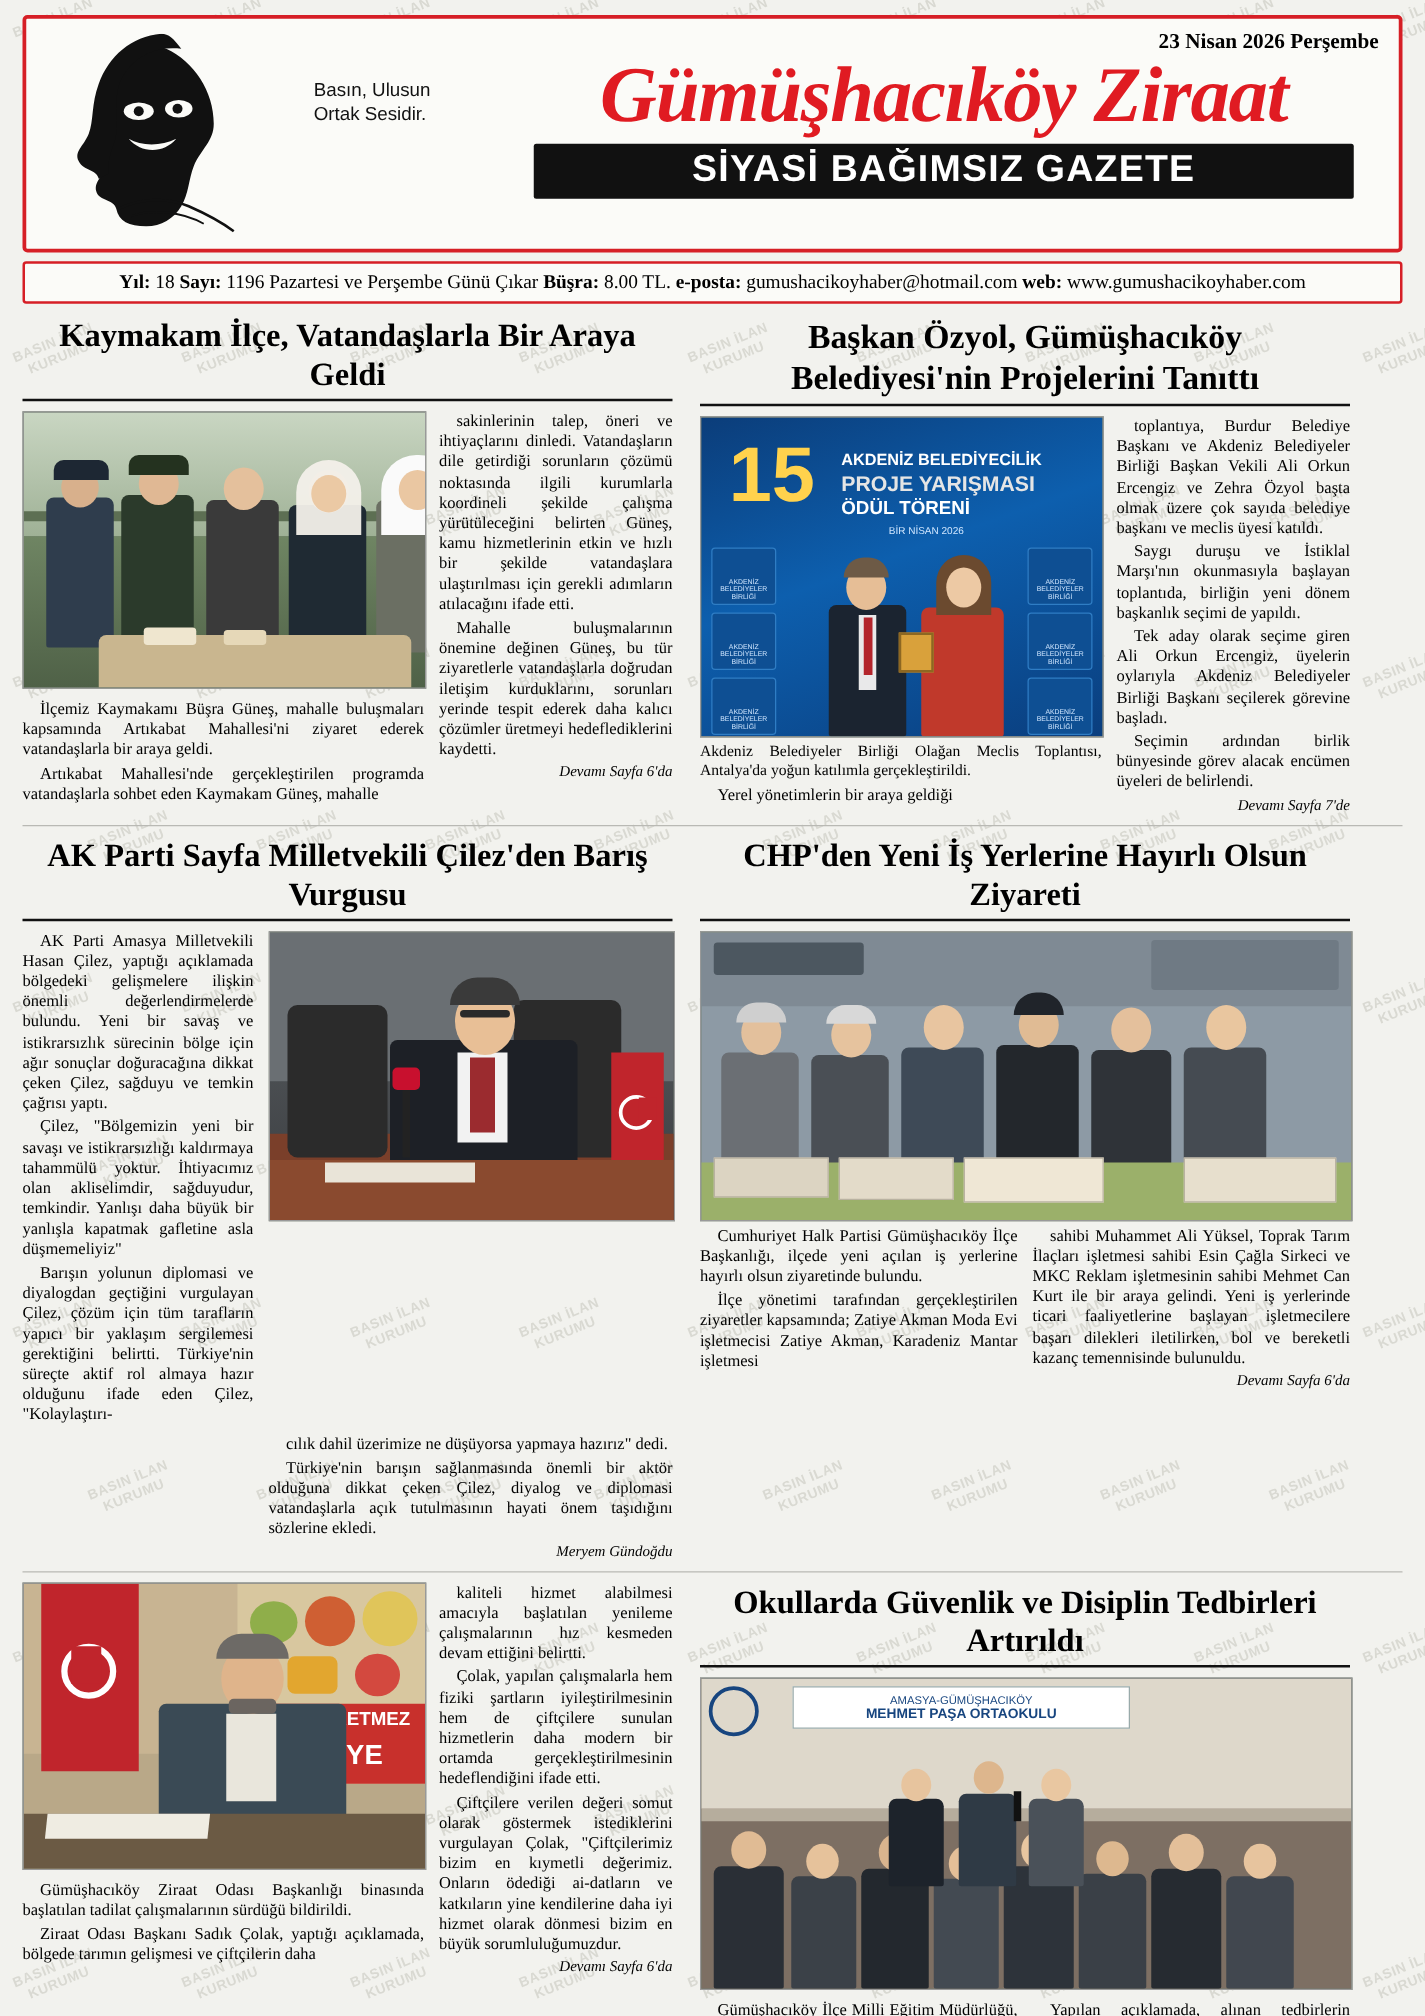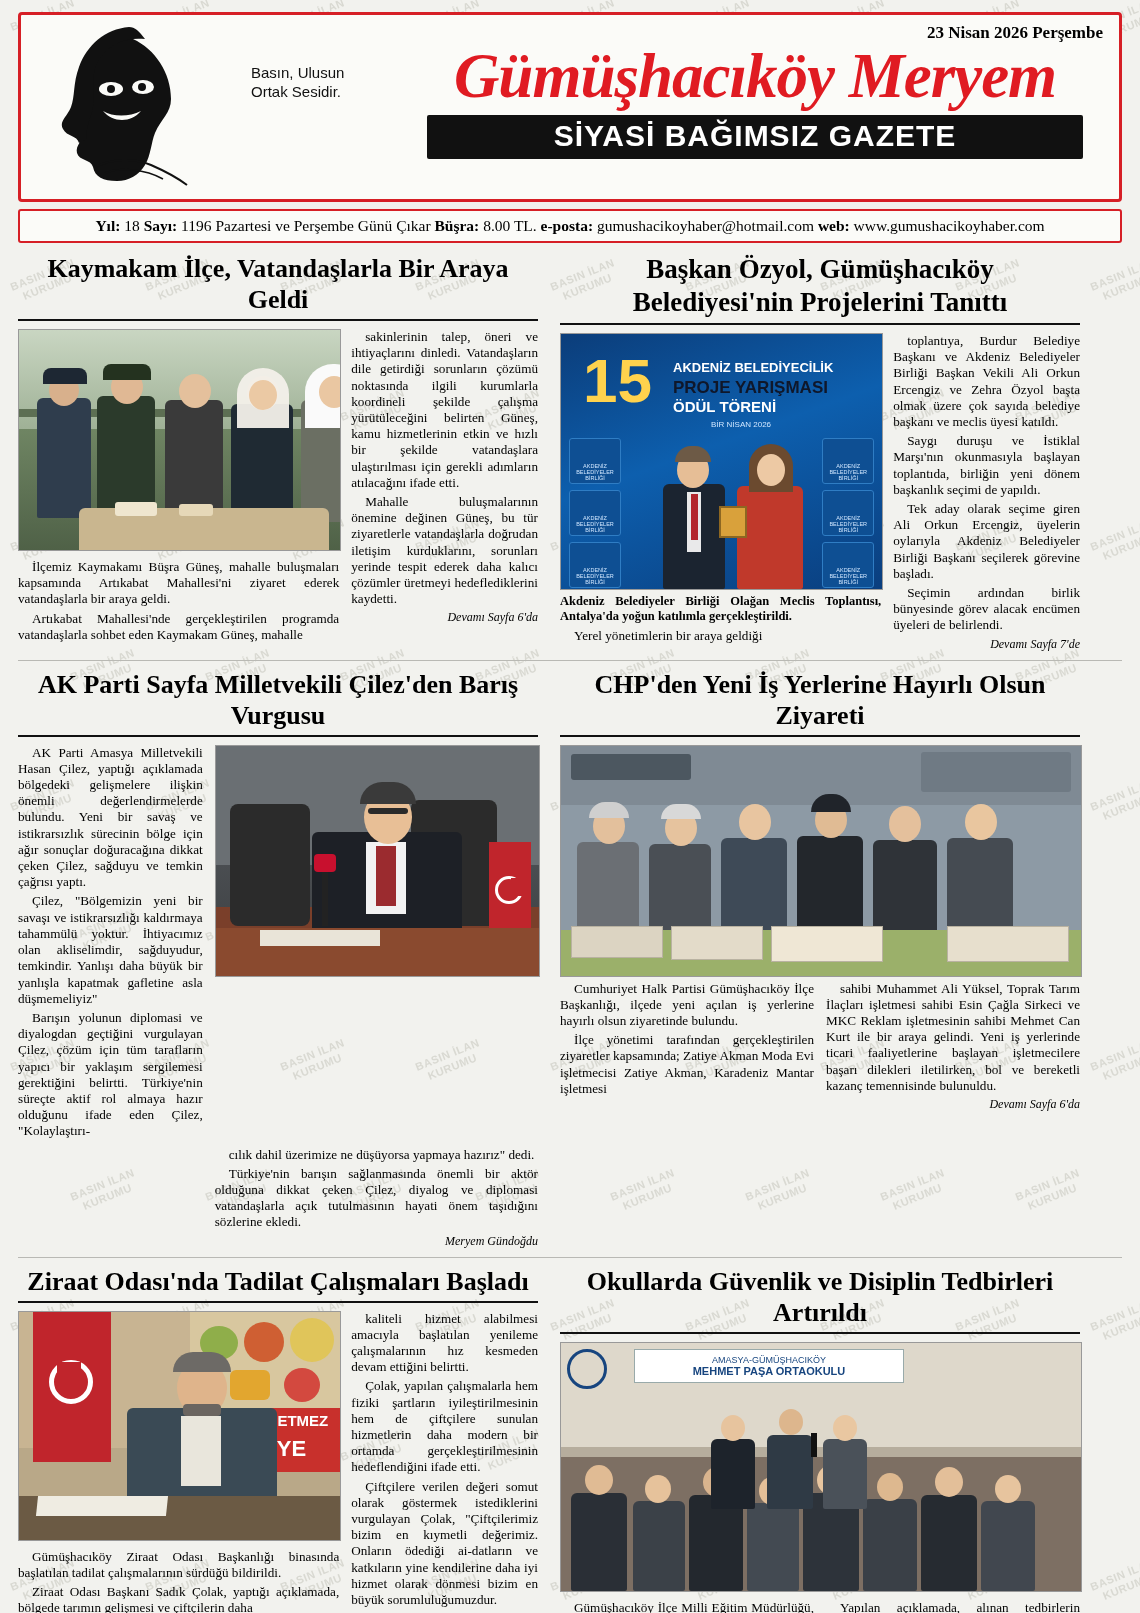--- a/index.html
+++ b/index.html
@@ -107,21 +107,20 @@
     background:#6b7b6a;
     position:relative;
     overflow:hidden;
     border:1px solid #999;
   }
   .cap{
     font-size:12.5px;
     line-height:15px;
     text-align:justify;
     margin-top:4px;
-    font-weight:bold;
   }
   .body-cols{display:flex;gap:12px;}
   .bcol{flex:1;}
   p.t{
     font-size:13.2px;
     line-height:16.2px;
     text-align:justify;
     margin:0 0 3px 0;
     text-indent:14px;
     hyphens:auto;
@@ -139,21 +138,21 @@
   .banner{
     position:absolute;left:0;right:0;top:0;bottom:0;
     background:linear-gradient(160deg,#0b3d7a 0%,#0d5fae 45%,#0a3e7e 100%);
   }
   .ten{
     position:absolute;left:22px;top:18px;
     font-family:"Liberation Sans",sans-serif;
     font-weight:bold;font-size:62px;color:#ffd24d;line-height:58px;
   }
   .bn-t1{position:absolute;left:112px;top:26px;color:#fff;font-family:"Liberation Sans",sans-serif;font-weight:bold;font-size:13px;}
-  .bn-t2{position:absolute;left:112px;top:44px;color:#0f172a;font-family:"Liberation Sans",sans-serif;font-weight:bold;font-size:17px;}
+  .bn-t2{position:absolute;left:112px;top:44px;color:#e5e5e5;font-family:"Liberation Sans",sans-serif;font-weight:bold;font-size:17px;}
   .bn-t3{position:absolute;left:112px;top:64px;color:#fff;font-family:"Liberation Sans",sans-serif;font-weight:bold;font-size:15px;}
   .bn-t4{position:absolute;left:150px;top:86px;color:#cfe6ff;font-family:"Liberation Sans",sans-serif;font-size:8px;}
   .logo-chip{
     position:absolute;width:52px;height:46px;background:#0e4f93;border:1px solid #2f7dc4;border-radius:3px;
     color:#cfe6ff;font-family:"Liberation Sans",sans-serif;font-size:5.5px;text-align:center;padding-top:24px;box-sizing:border-box;
   }
   .sch-wall{position:absolute;left:0;right:0;top:0;height:42%;background:#e7e2d6;}
   .sch-sign{
     position:absolute;left:14%;top:6px;width:52%;height:34px;background:#fff;border:1px solid #9aa;
     font-family:"Liberation Sans",sans-serif;font-size:9px;color:#17457f;text-align:center;padding-top:5px;box-sizing:border-box;line-height:11px;
@@ -655,21 +654,21 @@
           </g>
           <path d="M36 140 C52 132 74 130 92 138 C108 145 120 152 128 158" stroke="#111" stroke-width="2" fill="none"></path>
           <path d="M46 146 C62 140 86 142 104 152" stroke="#111" stroke-width="1.5" fill="none"></path>
         </svg>
       </div>
       <div class="slogan">
         <div>Basın, Ulusun</div>
         <div>Ortak Sesidir.</div>
       </div>
       <div class="title-area">
-        <div class="paper-title">Gümüşhacıköy Meryem</div>
+        <div class="paper-title">Gümüşhacıköy Ziraat</div>
         <div class="subtitle-bar">SİYASİ BAĞIMSIZ GAZETE</div>
       </div>
     </div>
   </div>
 
   <div class="info-bar">
     <b>Yıl:</b>
     <span>18</span>
     <b>Sayı:</b>
     <span>1196</span>
@@ -873,21 +872,20 @@
           </div>
         </div>
       </div>
     </div>
 
     <div class="hsep"></div>
 
     <div class="row">
 
       <div class="col-l">
-        <div class="headline">Ziraat Odası'nda Tadilat Çalışmaları Başladı</div>
         <div class="body-cols">
           <div class="bcol" style="flex:1.72">
             <div class="photo" style="width:100%;height:228px;">
               <div style="position:absolute;inset:0;background:#b9a888;"></div>
               <div style="position:absolute;left:0;right:0;top:0;height:60%;background:#c8b492;"></div>
 
               <div style="position:absolute;right:0;top:0;width:150px;height:160px;background:#d8c79f;"></div>
               <div style="position:absolute;right:6px;top:6px;width:44px;height:44px;background:#e0c55a;border-radius:50%;"></div>
               <div style="position:absolute;right:56px;top:10px;width:40px;height:40px;background:#cf5f33;border-radius:50%;"></div>
               <div style="position:absolute;right:102px;top:14px;width:38px;height:34px;background:#8fae4a;border-radius:50%;"></div>

